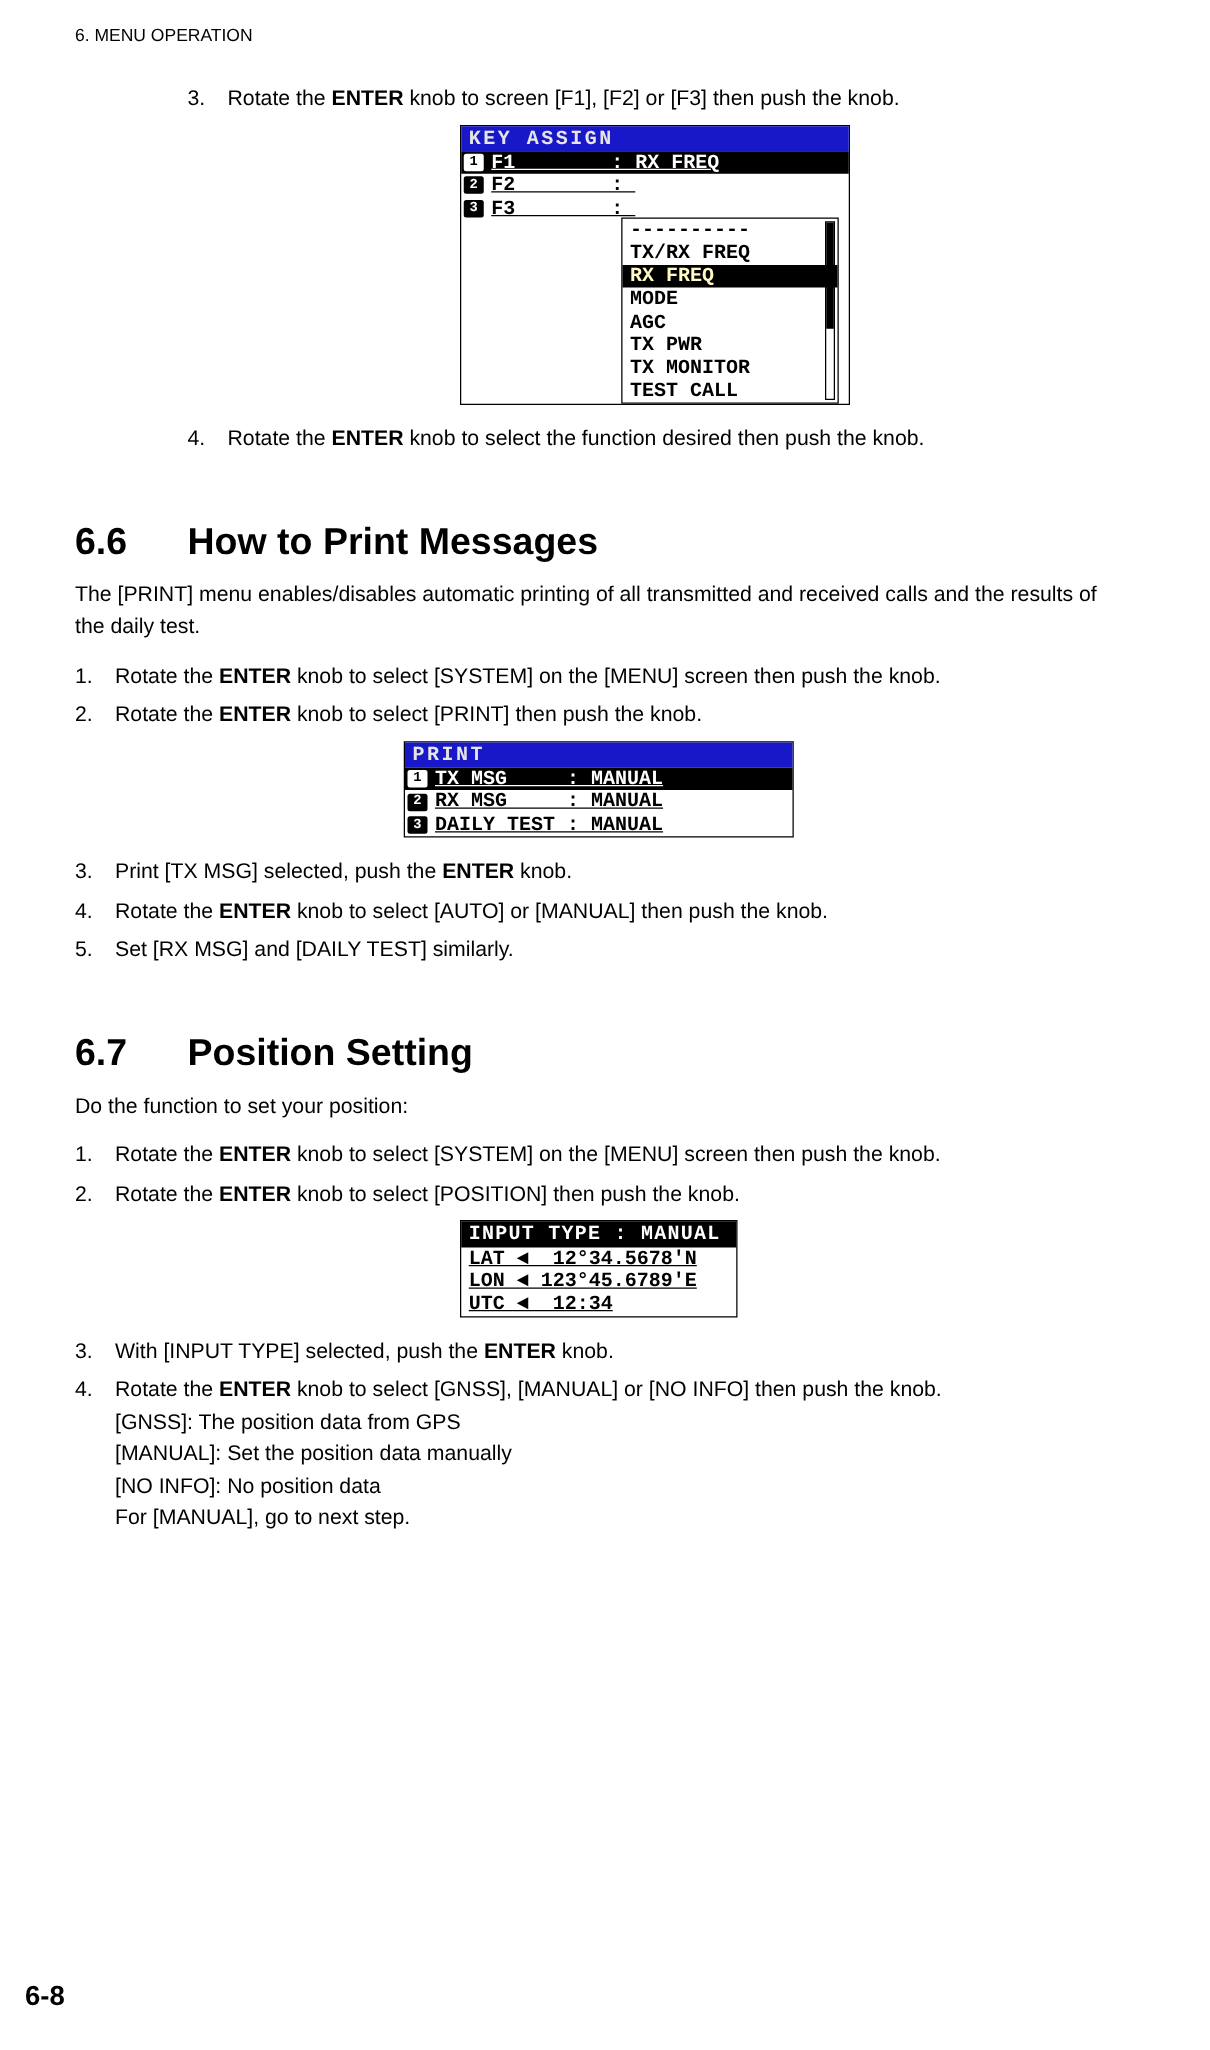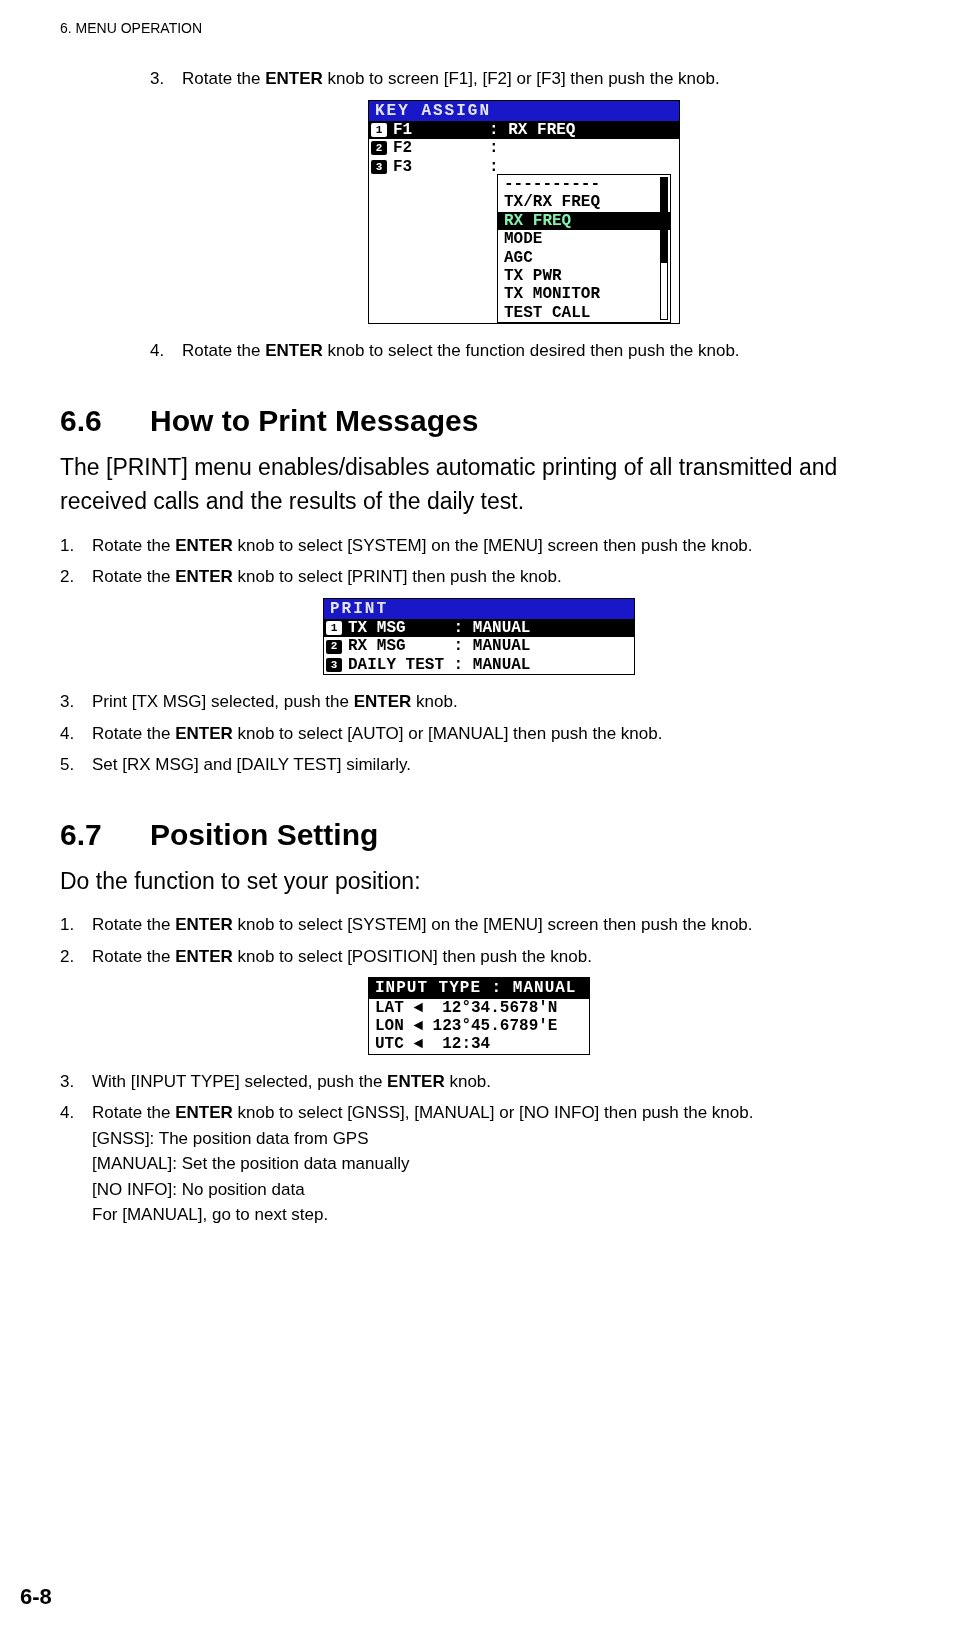--- a/index.html
+++ b/index.html
@@ -39,30 +39,30 @@
   }
   .list-text {
     flex: 1;
   }
   .bold {
     font-weight: bold;
   }
   .section-heading {
     font-size: 30px;
     font-weight: bold;
-    margin-top: 40px;
+    margin-top: 53px;
     margin-bottom: 12px;
     display: flex;
   }
   .section-num {
     width: 90px;
     flex-shrink: 0;
   }
   .section-intro {
-    font-size: 23px;
+    font-size: 17px;
     line-height: 1.5;
     margin-left: 0;
     margin-bottom: 14px;
   }
   .sub-lines {
     padding-left: 0;
   }
   .sub-line {
     font-size: 17px;
     line-height: 1.5;
@@ -119,36 +119,37 @@
     justify-content: center;
     margin-right: 6px;
     border-radius: 2px;
   }
   .lcd-row.sel .lcd-badge {
     background: #fff;
     color: #000;
   }
   .lcd-label {
     white-space: pre;
+    text-decoration: underline;
   }
   .lcd-drop {
     position: relative;
     margin-left: 128px;
     margin-top: -2px;
     width: 172px;
     border: 1px solid #000;
     background: #fff;
   }
   .lcd-drop-row {
     padding: 0 6px;
     white-space: pre;
   }
   .lcd-drop-row.sel {
     background: #000;
-    color: #86efac;
+    color: #fef9c3;
   }
   .lcd-scroll {
     position: absolute;
     right: 2px;
     top: 2px;
     bottom: 2px;
     width: 6px;
     border: 1px solid #000;
   }
   .lcd-scroll-thumb {

